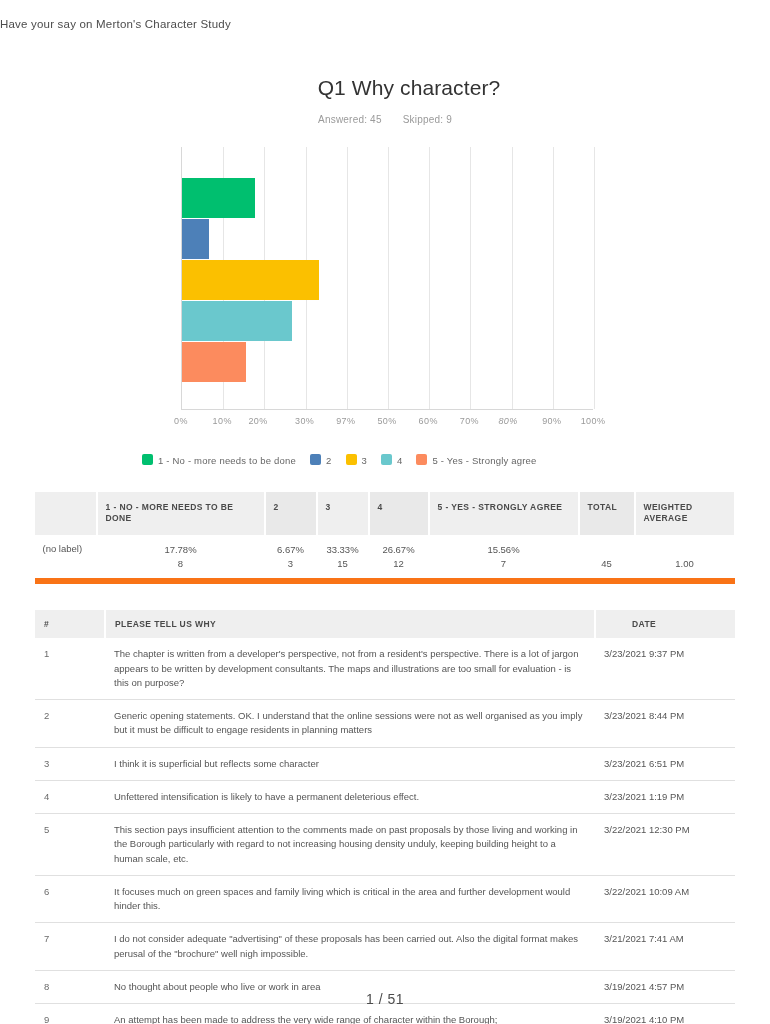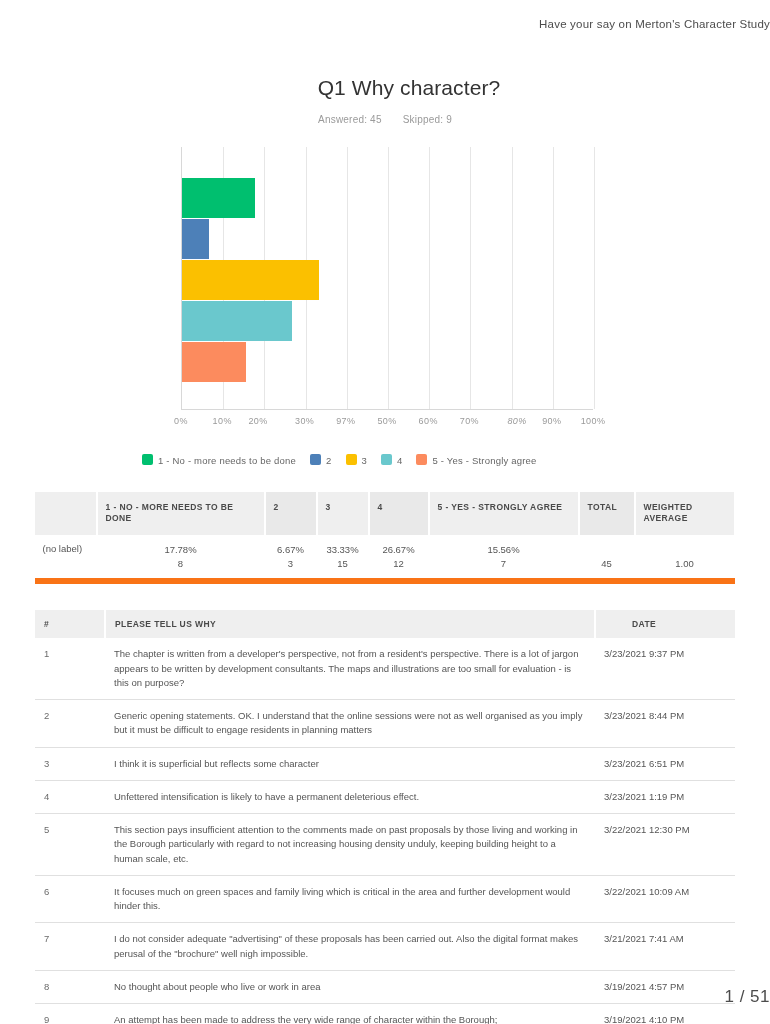--- a/index.html
+++ b/index.html
@@ -13,21 +13,21 @@
     width: 770px;
     height: 1024px;
     font-family: "Liberation Sans", sans-serif;
     color: #404040;
     position: relative;
     overflow: hidden;
   }
 
   
   .doc-header {
-    text-align: right;
+    text-align: left;
     padding-top: 18px;
     font-size: 11.5px;
     color: #4c4c4c;
     letter-spacing: 0.2px;
   }
 
   
   .question-title {
     text-align: center;
     font-size: 21px;
@@ -193,22 +193,22 @@
     line-height: 1.5;
   }
   .comments-table td.idx { color: #6a6a6a; }
 
   
   .page-footer {
     position: absolute;
     bottom: 17px;
     left: 0;
     right: 0;
-    text-align: right;
-    font-size: 17px;
+    text-align: center;
+    font-size: 14px;
     color: #4c4c4c;
     letter-spacing: 0.5px;
   }
 </style>
 </head>
 <body>
 
 <div class="doc-header">
   <span>Have your say on Merton's Character Study</span>
 </div>
@@ -254,21 +254,21 @@
   </div>
   <div class="x-axis" id="x-axis">
       <div class="tick" style="left: 0px;">0%</div>
       <div class="tick" style="left: 41.2px;">10%</div>
       <div class="tick" style="left: 77px;">20%</div>
       <div class="tick" style="left: 123.6px;">30%</div>
       <div class="tick" style="left: 164.8px;">97%</div>
       <div class="tick" style="left: 206px;">50%</div>
       <div class="tick" style="left: 247.2px;">60%</div>
       <div class="tick" style="left: 288.4px;">70%</div>
-      <div class="tick" style="left: 336px; font-style: italic;">80%</div>
+      <div class="tick" style="left: 327px; font-style: italic;">80%</div>
       <div class="tick" style="left: 370.8px;">90%</div>
       <div class="tick" style="left: 412px;">100%</div>
     </div>
 </div>
 
 <div class="legend" id="legend"><span class="legend-item"><span class="legend-swatch" style="background: rgb(0, 191, 111);"></span><span class="legend-label">1 - No - more needs to be done</span></span><span class="legend-item"><span class="legend-swatch" style="background: rgb(77, 128, 184);"></span><span class="legend-label">2</span></span><span class="legend-item"><span class="legend-swatch" style="background: rgb(251, 192, 0);"></span><span class="legend-label">3</span></span><span class="legend-item"><span class="legend-swatch" style="background: rgb(106, 200, 205);"></span><span class="legend-label">4</span></span><span class="legend-item"><span class="legend-swatch" style="background: rgb(252, 139, 94);"></span><span class="legend-label">5 - Yes - Strongly agree</span></span></div>
 
 <table class="summary-table">
   <colgroup>
     <col style="width:62px">

